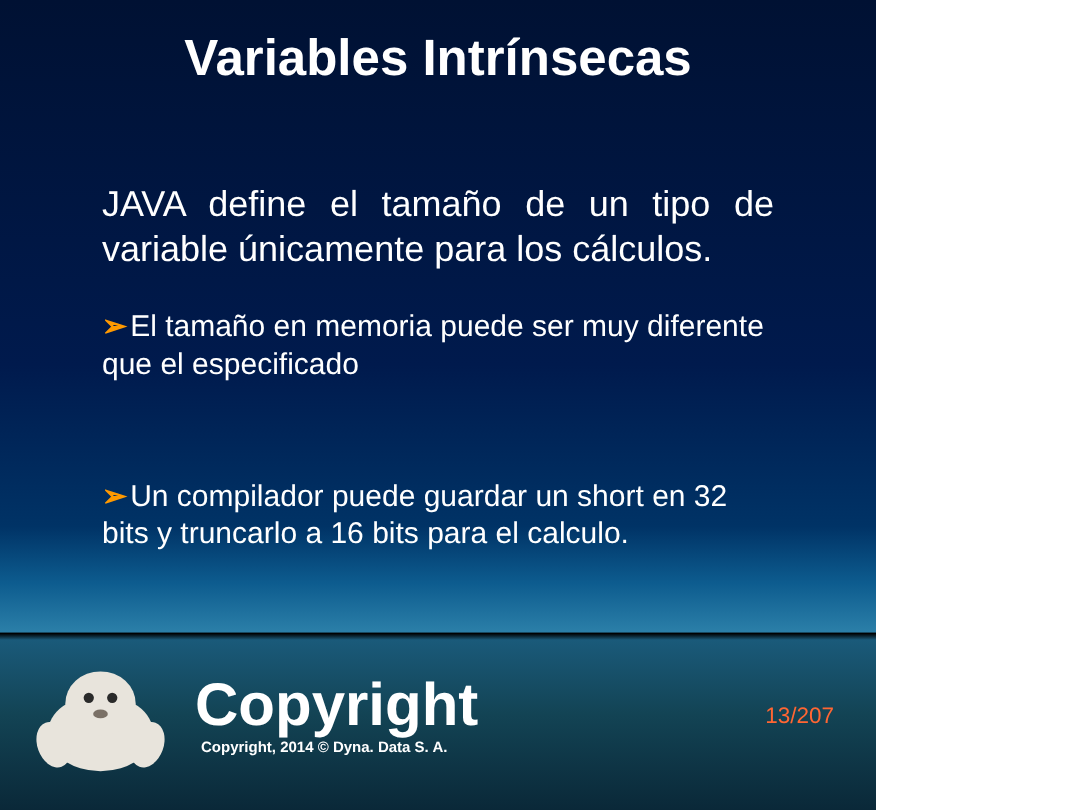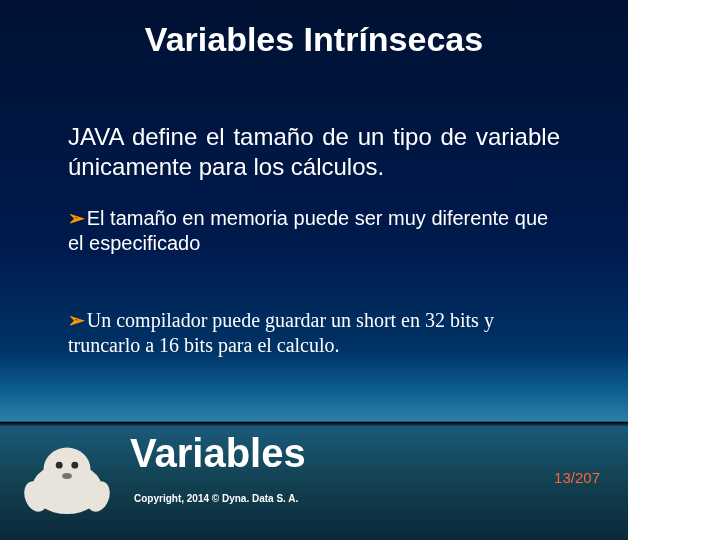--- a/index.html
+++ b/index.html
@@ -1,18 +1,18 @@
 <!DOCTYPE html>
 <html><head>
 <meta charset="utf-8">
 <style>
   * { margin: 0; padding: 0; box-sizing: border-box; }
   html, body { width: 720px; height: 540px; overflow: hidden; }
   .slide {
-    width: 628px;
+    width: 584px;
     height: 540px;
     background: linear-gradient(to bottom,
       #001133 0%,
       #001a4d 45%,
       #003366 65%,
       #0d5c8f 72%,
       #2b7fa8 78%,
       #000000 78.2%,
       #1a5a7a 79%,
       #134455 88%,
@@ -46,27 +46,26 @@
     position: absolute;
     top: 206px;
     left: 68px;
     right: 68px;
     font-size: 20px;
     line-height: 1.25;
     color: #ffffff;
   }
   .bullet2 {
     position: absolute;
-    top: 308px;
+    top: 319px;
     left: 68px;
     right: 68px;
     font-size: 20px;
     line-height: 1.25;
     color: #ffffff;
-    font-family: Liberation Serif, serif;
   }
   .arrow {
     color: #ff9900;
     font-weight: bold;
     margin-right: 2px;
   }
   .logo-block {
     position: absolute;
     bottom: 36px;
     left: 130px;
@@ -74,21 +73,21 @@
   .logo-text {
     font-size: 40px;
     font-weight: bold;
     color: #ffffff;
     line-height: 1;
   }
   .copyright {
     font-size: 10px;
     font-weight: bold;
     color: #ffffff;
-    margin-top: 20px;
+    margin-top: 3px;
     margin-left: 4px;
   }
   .page-num {
     position: absolute;
     bottom: 54px;
     right: 28px;
     font-size: 15px;
     color: #ff6633;
   }
   .mascot {
@@ -120,19 +119,19 @@
     <ellipse cx="50" cy="60" rx="36" ry="26" fill="#e8e4dc"></ellipse>
     <ellipse cx="50" cy="40" rx="24" ry="22" fill="#e8e4dc"></ellipse>
     <circle cx="42" cy="36" r="3.5" fill="#2a2a2a"></circle>
     <circle cx="58" cy="36" r="3.5" fill="#2a2a2a"></circle>
     <ellipse cx="50" cy="47" rx="5" ry="3" fill="#7a7066"></ellipse>
     <ellipse cx="18" cy="68" rx="11" ry="16" fill="#e8e4dc" transform="rotate(-20 18 68)"></ellipse>
     <ellipse cx="82" cy="68" rx="11" ry="16" fill="#e8e4dc" transform="rotate(20 82 68)"></ellipse>
   </svg>
 
   <div class="logo-block">
-    <div class="logo-text">Variables</div>
+    <div class="logo-text">Copyright</div>
     <div class="copyright">Copyright, 2014 © Dyna. Data S. A.</div>
   </div>
 
   <div class="page-num">13/207</div>
 
 </div>
 
 </body></html>

